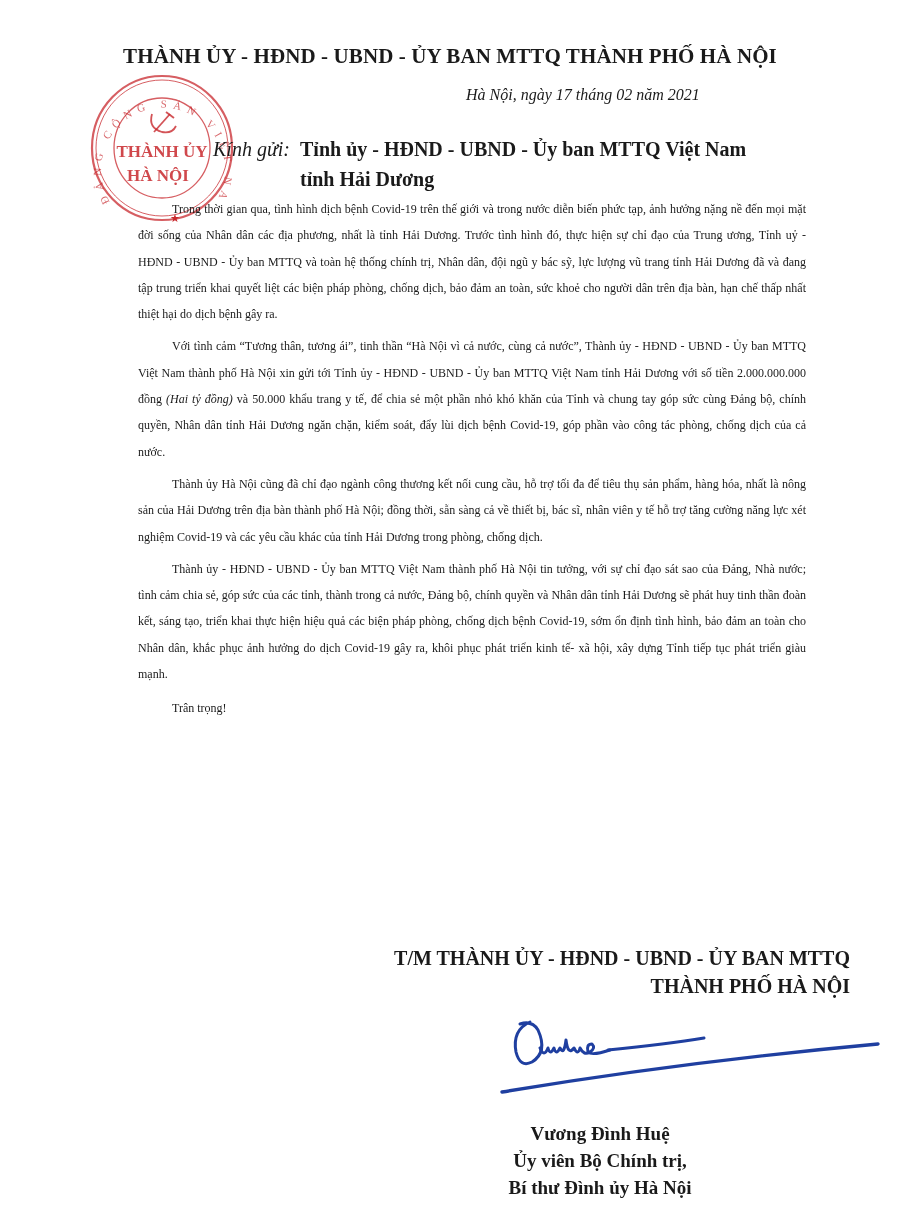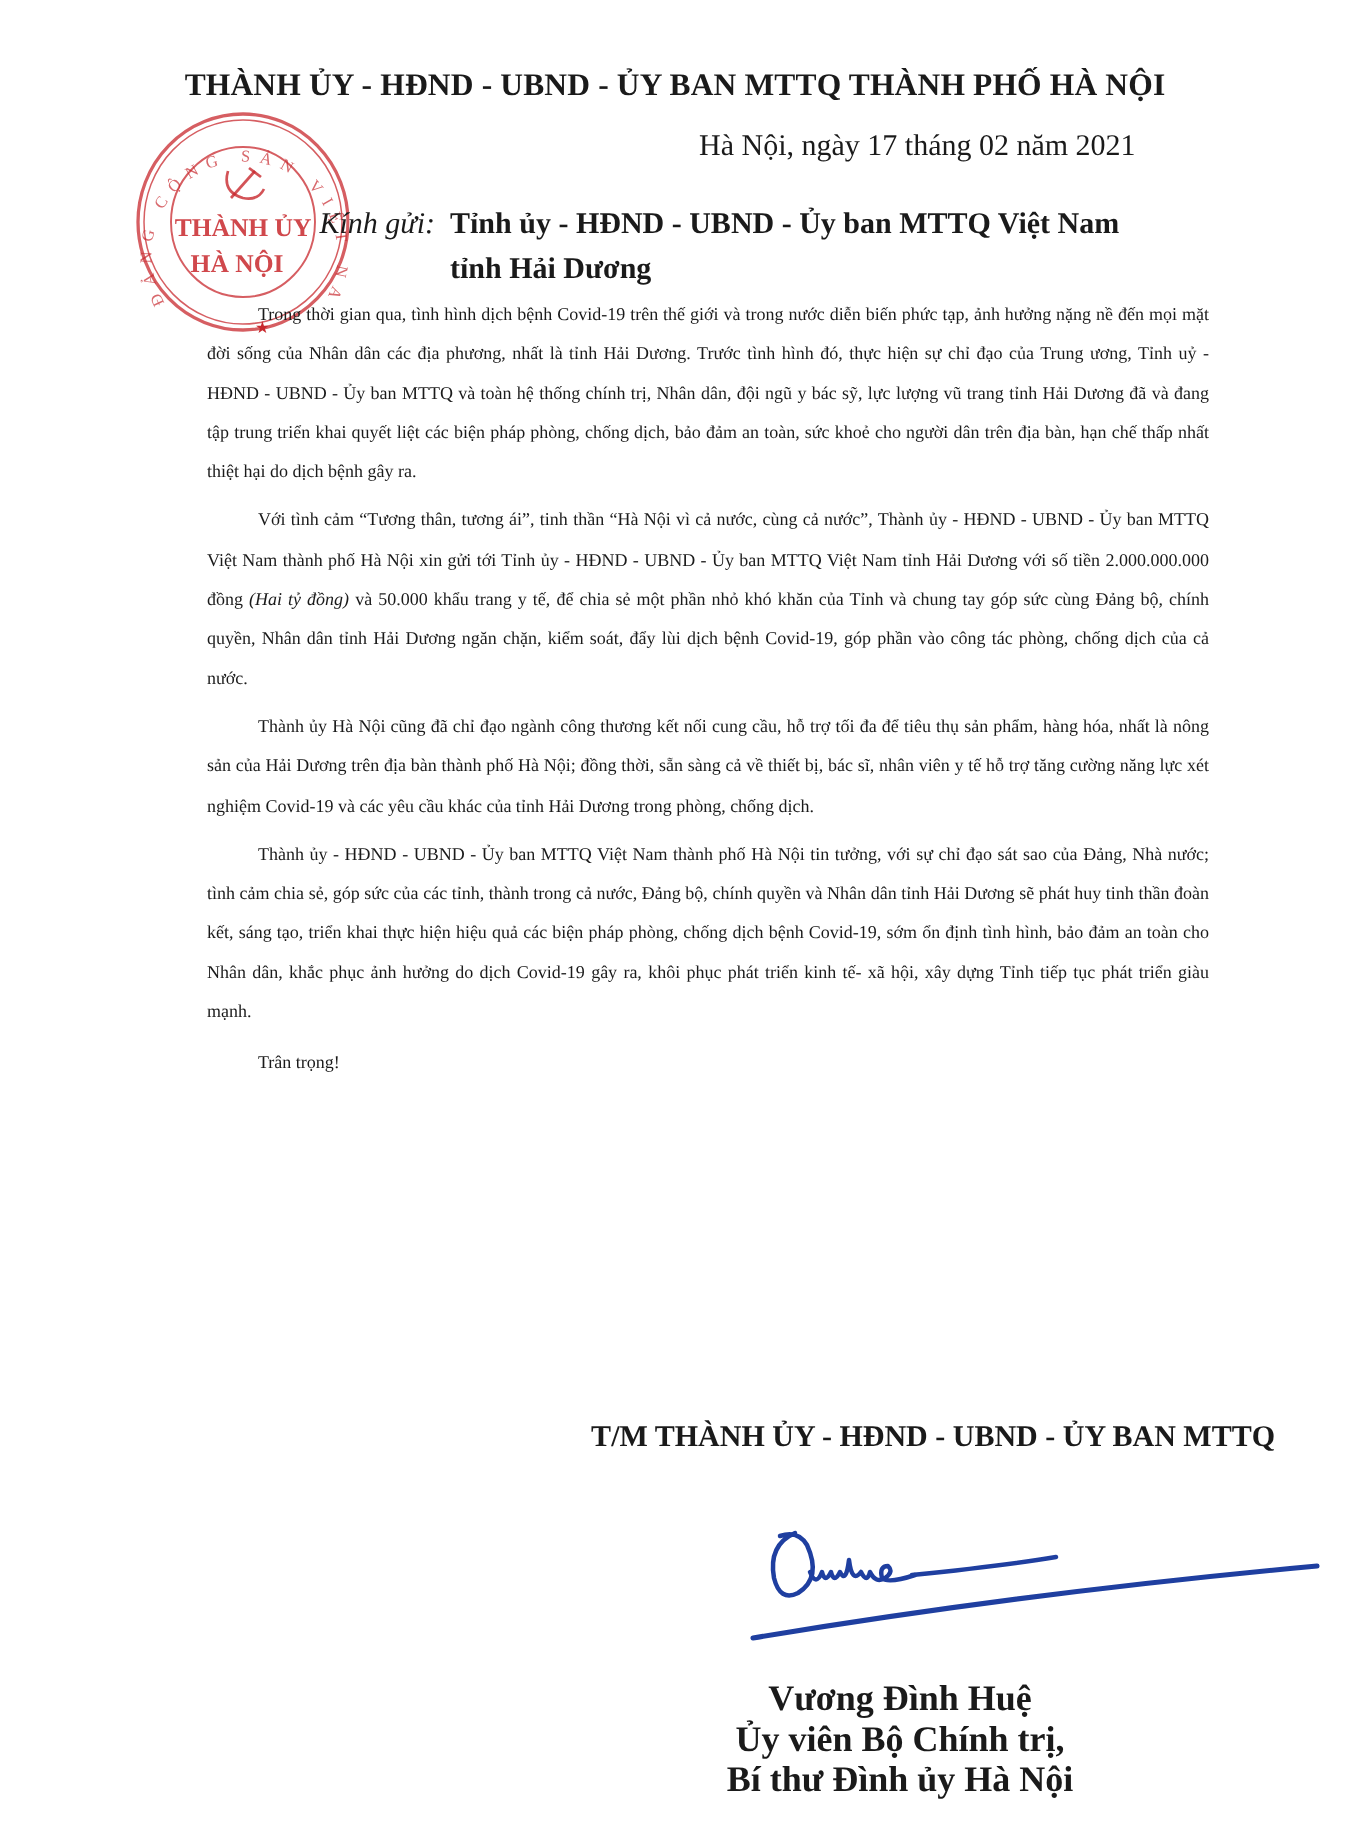--- a/index.html
+++ b/index.html
@@ -1,32 +1,32 @@
 <!DOCTYPE html>
 <html><head>
 <meta charset="utf-8">
 <style>
   html, body { margin: 0; padding: 0; background: #ffffff; }
   body { width: 900px; height: 1230px; position: relative; overflow: hidden;
          font-family: "Liberation Serif", "DejaVu Serif", serif; color: #1a1a1a; }
   .page { position: absolute; left: 0; top: 0; width: 772px; height: 1230px; }
   .header-title { position: absolute; top: 44px; left: 0; width: 900px; text-align: center;
          font-weight: bold; font-size: 21px; letter-spacing: 0.1px; }
-  .date-line { position: absolute; top: 86px; left: 466px; font-size: 20px; }
+  .date-line { position: absolute; top: 86px; left: 466px; font-style: italic; font-size: 16px; }
   .recipient { position: absolute; top: 134px; left: 213px; font-size: 20px; line-height: 30px; }
   .recipient .label { font-style: italic; display: inline-block; width: 85px; }
   .recipient .addr { font-weight: bold; position: absolute; left: 87px; top: 0; white-space: nowrap; }
   .body-text { position: absolute; top: 196px; left: 138px; width: 668px; font-size: 12px;
          line-height: 26.3px; text-align: justify; }
   .body-text p { margin: 0 0 6px 0; text-indent: 34px; }
   .body-text .closing { margin-top: 8px; }
   .sign-block { position: absolute; top: 944px; left: 290px; width: 560px; text-align: right;
          font-weight: bold; font-size: 20px; line-height: 28px; }
   .signer { position: absolute; top: 1120px; left: 400px; width: 400px; text-align: center;
-         font-weight: bold; font-size: 24px; line-height: 27px; }
+         font-weight: bold; font-size: 19px; line-height: 27px; }
   .stamp { position: absolute; left: 88px; top: 62px; width: 145px; height: 160px; }
   .signature { position: absolute; left: 490px; top: 1010px; width: 390px; height: 85px; }
 </style>
 </head>
 <body>
 
 <div class="page">
 
   <div class="header-title">THÀNH ỦY - HĐND - UBND - ỦY BAN MTTQ THÀNH PHỐ HÀ NỘI</div>
 
@@ -66,20 +66,21 @@
   <div class="body-text">
     <p>Trong thời gian qua, tình hình dịch bệnh Covid-19 trên thế giới và trong nước diễn biến phức tạp, ảnh hưởng nặng nề đến mọi mặt đời sống của Nhân dân các địa phương, nhất là tỉnh Hải Dương. Trước tình hình đó, thực hiện sự chỉ đạo của Trung ương, Tỉnh uỷ - HĐND - UBND - Ủy ban MTTQ và toàn hệ thống chính trị, Nhân dân, đội ngũ y bác sỹ, lực lượng vũ trang tỉnh Hải Dương đã và đang tập trung triển khai quyết liệt các biện pháp phòng, chống dịch, bảo đảm an toàn, sức khoẻ cho người dân trên địa bàn, hạn chế thấp nhất thiệt hại do dịch bệnh gây ra.</p>
     <p><span>Với tình cảm “Tương thân, tương ái”, tinh thần “Hà Nội vì cả nước, cùng cả nước”, Thành ủy - HĐND - UBND - Ủy ban MTTQ Việt Nam thành phố Hà Nội xin gửi tới Tỉnh ủy - HĐND - UBND - Ủy ban MTTQ Việt Nam tỉnh Hải Dương với số tiền 2.000.000.000 đồng </span><i>(Hai tỷ đồng)</i><span> và 50.000 khẩu trang y tế, để chia sẻ một phần nhỏ khó khăn của Tỉnh và chung tay góp sức cùng Đảng bộ, chính quyền, Nhân dân tỉnh Hải Dương ngăn chặn, kiểm soát, đẩy lùi dịch bệnh Covid-19, góp phần vào công tác phòng, chống dịch của cả nước.</span></p>
     <p>Thành ủy Hà Nội cũng đã chỉ đạo ngành công thương kết nối cung cầu, hỗ trợ tối đa để tiêu thụ sản phẩm, hàng hóa, nhất là nông sản của Hải Dương trên địa bàn thành phố Hà Nội; đồng thời, sẵn sàng cả về thiết bị, bác sĩ, nhân viên y tế hỗ trợ tăng cường năng lực xét nghiệm Covid-19 và các yêu cầu khác của tỉnh Hải Dương trong phòng, chống dịch.</p>
     <p>Thành ủy - HĐND - UBND - Ủy ban MTTQ Việt Nam thành phố Hà Nội tin tưởng, với sự chỉ đạo sát sao của Đảng, Nhà nước; tình cảm chia sẻ, góp sức của các tỉnh, thành trong cả nước, Đảng bộ, chính quyền và Nhân dân tỉnh Hải Dương sẽ phát huy tinh thần đoàn kết, sáng tạo, triển khai thực hiện hiệu quả các biện pháp phòng, chống dịch bệnh Covid-19, sớm ổn định tình hình, bảo đảm an toàn cho Nhân dân, khắc phục ảnh hưởng do dịch Covid-19 gây ra, khôi phục phát triển kinh tế- xã hội, xây dựng Tỉnh tiếp tục phát triển giàu mạnh.</p>
     <p class="closing">Trân trọng!</p>
   </div>
 
   <div class="sign-block">
     <div>T/M THÀNH ỦY - HĐND - UBND - ỦY BAN MTTQ</div>
+    <div>THÀNH PHỐ HÀ NỘI</div>
   </div>
 
   <svg class="signature" viewBox="0 0 390 85">
     <g fill="none" stroke="#1f3fa0" stroke-width="3" stroke-linecap="round" stroke-linejoin="round">
       <path d="M40 12 q-18 8 -14 30 q4 16 16 10 q16 -10 6 -32 q-6 -10 -18 -6"></path>
       <path d="M50 38 q4 10 8 0 q2 8 6 0 q2 8 6 0 q4 8 6 -8 q2 16 8 8 q4 8 6 0 q4 8 10 4 q6 -4 2 -8 q-6 0 -4 8 q4 4 22 -2"></path>
       <path d="M118 40 q60 -6 96 -12"></path>
       <path d="M12 82 q180 -30 376 -48" stroke-width="3.4"></path>
     </g>
   </svg>

